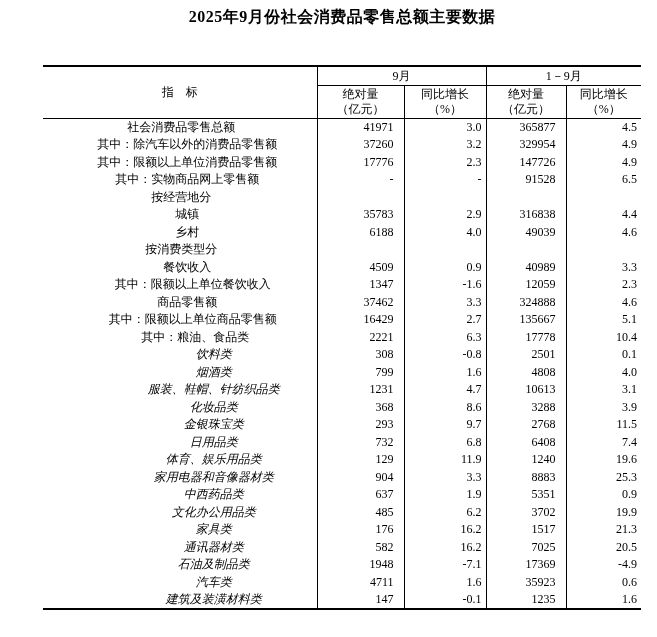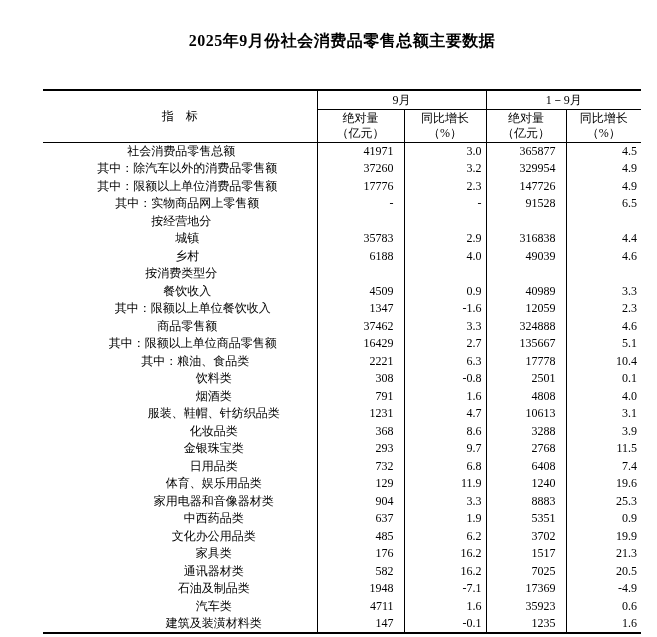--- a/index.html
+++ b/index.html
@@ -2,21 +2,21 @@
 <html><head>
 <meta charset="utf-8">
 <style>
   * { box-sizing: border-box; margin: 0; padding: 0; }
   html, body {
     width: 657px; height: 637px;
     background: #ffffff; color: #000000;
     font-family: "Liberation Serif", "DejaVu Serif", serif;
     overflow: hidden;
   }
-  .page { padding-top: 28px; }
+  .page { padding-top: 4px; }
 
   .title {
     width: 598px; margin-left: 43px;
     font-size: 16px; font-weight: bold;
     text-align: center; line-height: 26px;
     letter-spacing: 0.5px;
   }
 
   table.stat {
     width: 598px; margin-left: 43px; margin-top: 35px;
@@ -32,21 +32,21 @@
   .th-sub   { height: 31px; line-height: 15px; padding: 1px 0; }
   td { height: 17.5px; padding: 0; vertical-align: middle; font-size: 12px; white-space: nowrap; overflow: hidden; }
   td.label  { text-align: center; }
   td.num    { text-align: right; }
   td.abs    { padding-right: 10px; }
   td.growth { padding-right: 4px; }
   .ind-0 { padding-left: 3px; }
   .ind-1 { padding-left: 15px; }
   .ind-2 { padding-left: 26px; }
   .ind-3 { padding-left: 31px; }
-  .ind-4 { padding-left: 68px; }
+  .ind-4 { padding-left: 68px; font-style: italic; }
 
   .note {
     margin-left: 40px; margin-top: 4px;
     font-size: 12px; font-style: italic;
     letter-spacing: 1px; line-height: 14px;
   }
 </style>
 </head>
 <body>
 
@@ -181,21 +181,21 @@
         </tr>
         <tr>
           <td class="label bR ind-4">饮料类</td>
           <td class="num abs bR">308</td>
           <td class="num growth bR">-0.8</td>
           <td class="num abs bR">2501</td>
           <td class="num growth">0.1</td>
         </tr>
         <tr>
           <td class="label bR ind-4">烟酒类</td>
-          <td class="num abs bR">791</td>
+          <td class="num abs bR">799</td>
           <td class="num growth bR">1.6</td>
           <td class="num abs bR">4808</td>
           <td class="num growth">4.0</td>
         </tr>
         <tr>
           <td class="label bR ind-4">服装、鞋帽、针纺织品类</td>
           <td class="num abs bR">1231</td>
           <td class="num growth bR">4.7</td>
           <td class="num abs bR">10613</td>
           <td class="num growth">3.1</td>

